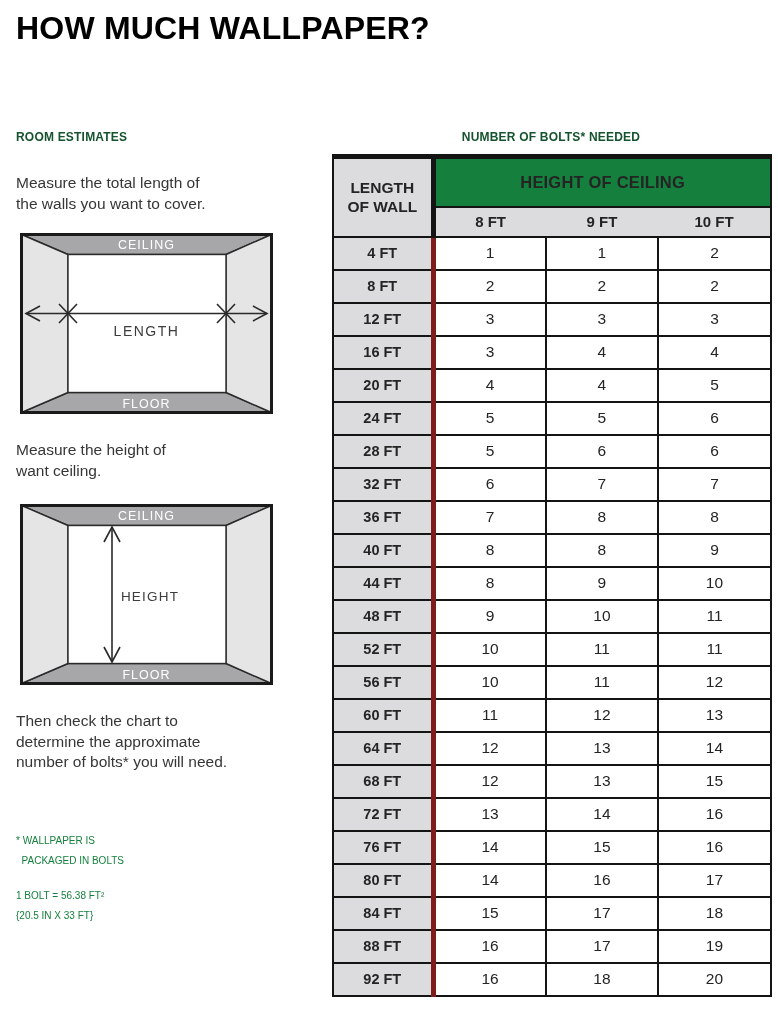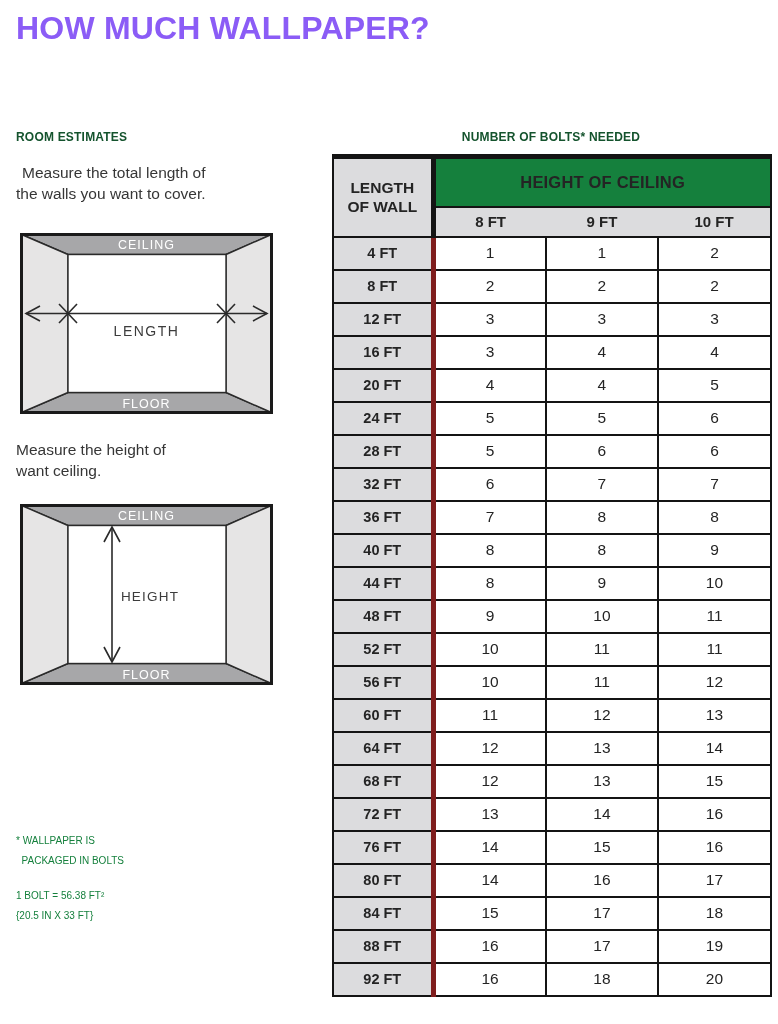--- a/index.html
+++ b/index.html
@@ -11,41 +11,41 @@
     background: #ffffff;
     font-family: "Liberation Sans", sans-serif;
     color: #2e2e2e;
     overflow: hidden;
   }
   .page-title {
     position: absolute;
     left: 16px; top: 10px;
     font-size: 32px;
     font-weight: bold;
-    color: #8b5cf6;
+    color: #000000;
     letter-spacing: 0.2px;
   }
   .section-heading {
     position: absolute;
     font-size: 12px;
     font-weight: bold;
     color: #14532d;
     letter-spacing: 0.2px;
   }
   .heading-room { left: 16px; top: 130px; }
   .heading-bolts { left: 332px; top: 130px; width: 438px; text-align: center; }
   .body-text {
     position: absolute;
     left: 16px;
     font-size: 15.5px;
     line-height: 20.5px;
     color: #363636;
     white-space: pre-wrap;
   }
-  .step1 { top: 163px; text-align: right; }
+  .step1 { top: 173px; }
   .step2 { top: 440px; }
   .step3 { top: 711px; }
   .footnote-bold {
     position: absolute;
     left: 16px;
     font-size: 10px;
     line-height: 20px;
     font-weight: normal;
     color: #15803d;
     white-space: pre-wrap;
@@ -160,20 +160,23 @@
     <g stroke="#2a2a2a" stroke-width="1.6" fill="none">
       <line x1="92" y1="23" x2="92" y2="158"></line>
       <polyline points="84,38 92,23 100,38"></polyline>
       <polyline points="84,143 92,158 100,143"></polyline>
     </g>
     <text x="126.5" y="16" fill="#ffffff" font-size="12.5" letter-spacing="1" text-anchor="middle" font-family="Liberation Sans, sans-serif">CEILING</text>
     <text x="126.5" y="174.5" fill="#ffffff" font-size="12.5" letter-spacing="1" text-anchor="middle" font-family="Liberation Sans, sans-serif">FLOOR</text>
     <text x="130" y="97" fill="#3c3c3c" font-size="13.5" letter-spacing="1.2" text-anchor="middle" font-family="Liberation Sans, sans-serif">HEIGHT</text>
   </svg>
 
+  <div class="body-text step3">Then check the chart to
+determine the approximate
+number of bolts* you will need.</div>
 
   <div class="footnote-bold footnote">* WALLPAPER IS
   PACKAGED IN BOLTS</div>
   <div class="footnote-bold bolt-spec">1 BOLT = 56.38 FT²
 {20.5 IN X 33 FT}</div>
 
   <table class="bolts-table">
     <colgroup>
       <col style="width:100px">
       <col style="width:112.6px">

